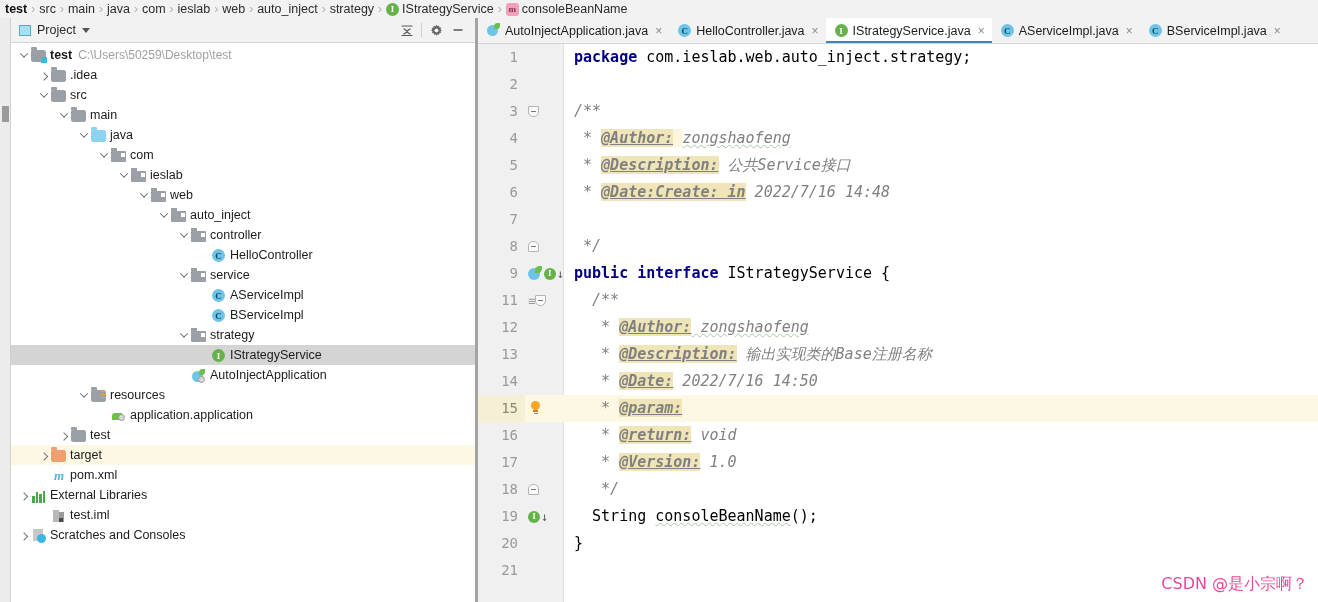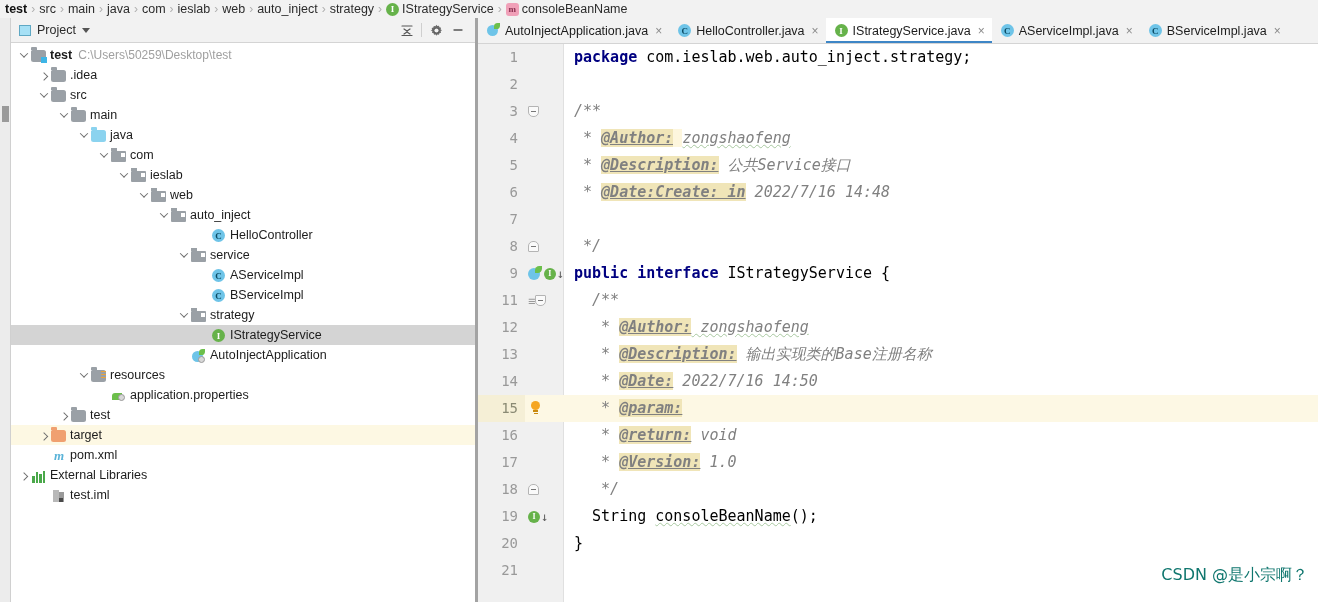--- a/index.html
+++ b/index.html
@@ -254,22 +254,22 @@
     font-size:8px; font-weight:bold; display:flex; align-items:center;
     justify-content:center; font-family:"Liberation Serif", serif;
   }
   .g-arrow { color:#5a5a5a; font-size:12px; margin-left:1px; line-height:10px; }
   .g-bulb { width:14px; height:15px; position:relative; }
   .g-bulb .bulb { position:absolute; left:3px; top:0; width:9px; height:9px; border-radius:50%; background:#f5a623; }
   .g-bulb .base { position:absolute; left:5px; top:9px; width:5px; height:1.5px; background:#c98a10; }
   .g-bulb .base2 { position:absolute; left:5.5px; top:11.5px; width:4px; height:1.5px; background:#c98a10; }
   .g-indent { color:#9a9a9a; font-size:12px; font-family:"DejaVu Sans Mono", monospace; }
   .watermark {
-    position: absolute; right: 10px; bottom: 16px;
-    font-size: 16px; color: #0f766e; white-space: nowrap;
+    position: absolute; right: 10px; bottom: 7px;
+    font-size: 16px; color: #ec4899; white-space: nowrap;
     font-family: "DejaVu Sans", sans-serif;
     text-align: center;
   }
 </style>
 </head>
 <body>
 
 <div id="app">
 
   <div class="breadcrumb-bar" id="breadcrumb">
@@ -420,20 +420,28 @@
         </div>
         <div class="tree-row">
           <span style="display:inline-block;width:146px;flex:0 0 auto"></span>
           <span class="twisty open">
             <i></i>
           </span>
           <span class="ic ic-pkg"></span>
           <span class="tree-label">auto_inject</span>
         </div>
         <div class="tree-row">
+          <span style="display:inline-block;width:166px;flex:0 0 auto"></span>
+          <span class="twisty open">
+            <i></i>
+          </span>
+          <span class="ic ic-pkg"></span>
+          <span class="tree-label">controller</span>
+        </div>
+        <div class="tree-row">
           <span style="display:inline-block;width:186px;flex:0 0 auto"></span>
           <span class="twisty"></span>
           <span class="ic-class">C</span>
           <span class="tree-label">HelloController</span>
         </div>
         <div class="tree-row">
           <span style="display:inline-block;width:166px;flex:0 0 auto"></span>
           <span class="twisty open">
             <i></i>
           </span>
@@ -486,21 +494,21 @@
           </span>
           <span class="tree-label">resources</span>
         </div>
         <div class="tree-row">
           <span style="display:inline-block;width:86px;flex:0 0 auto"></span>
           <span class="twisty"></span>
           <span class="ic-props">
             <span class="leaf"></span>
             <span class="dot"></span>
           </span>
-          <span class="tree-label">application.properties</span>
+          <span class="tree-label">application.application</span>
         </div>
         <div class="tree-row">
           <span style="display:inline-block;width:46px;flex:0 0 auto"></span>
           <span class="twisty closed">
             <i></i>
           </span>
           <span class="ic ic-folder"></span>
           <span class="tree-label">test</span>
         </div>
         <div class="tree-row marked">
@@ -532,20 +540,31 @@
         </div>
         <div class="tree-row">
           <span style="display:inline-block;width:26px;flex:0 0 auto"></span>
           <span class="twisty"></span>
           <span class="ic-iml">
             <span class="a"></span>
             <span class="b"></span>
             <span class="c"></span>
           </span>
           <span class="tree-label">test.iml</span>
+        </div>
+        <div class="tree-row">
+          <span style="display:inline-block;width:6px;flex:0 0 auto"></span>
+          <span class="twisty closed">
+            <i></i>
+          </span>
+          <span class="ic-scratch">
+            <span class="pg"></span>
+            <span class="cl"></span>
+          </span>
+          <span class="tree-label">Scratches and Consoles</span>
         </div>
       </div>
   </div>
 
   <div class="editor-area">
     <div class="tab-bar" id="tab-bar">
         <div class="tab">
           <span class="tab-icon spring">
             <span class="leaf"></span>
             <span class="sprout"></span>

